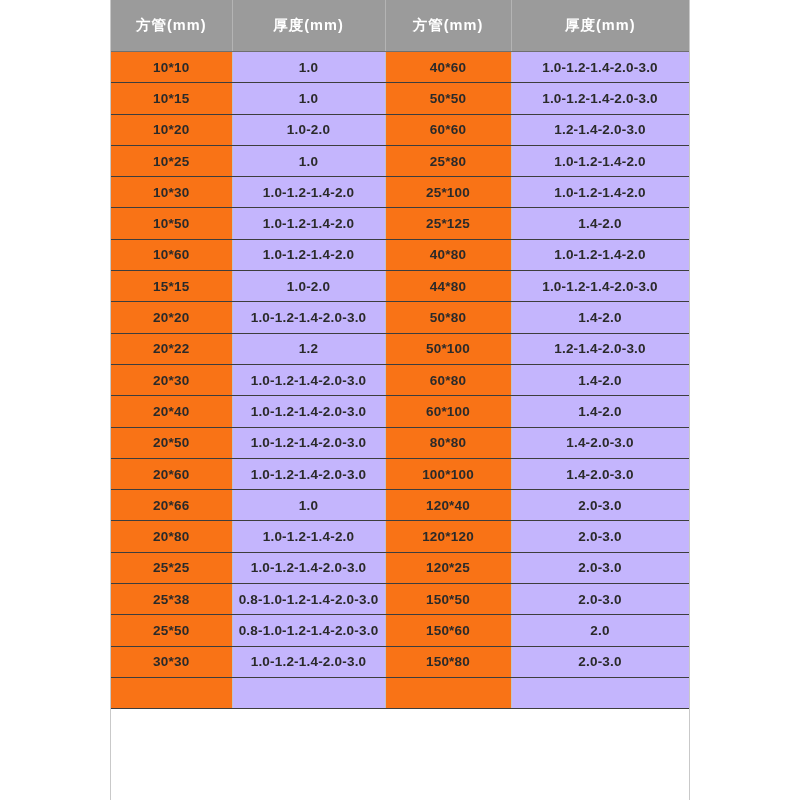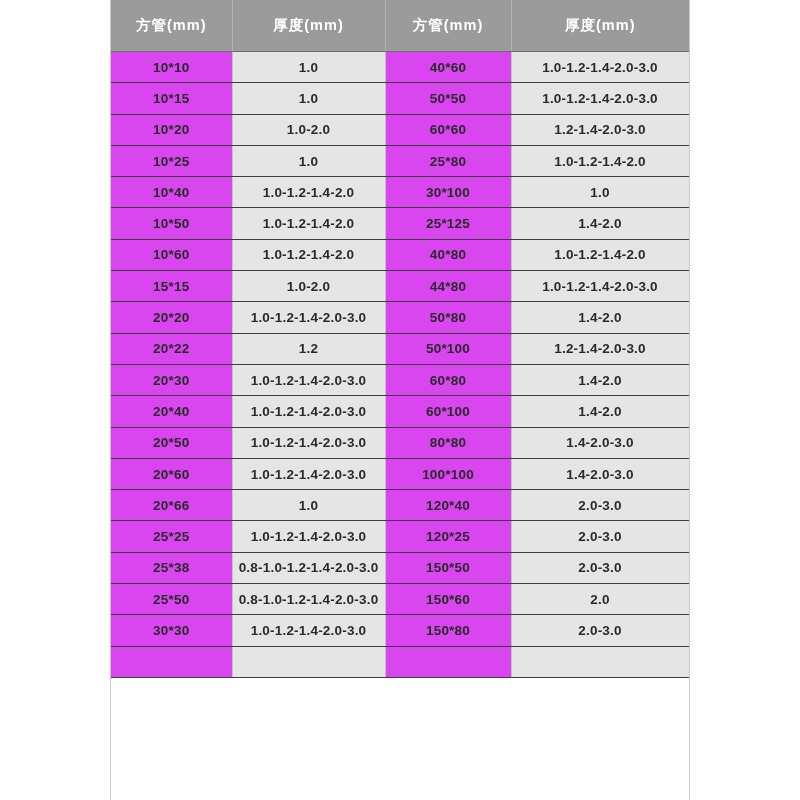--- a/index.html
+++ b/index.html
@@ -54,26 +54,26 @@
     color: #2a2a2a;
     font-weight: bold;
     text-align: center;
     vertical-align: middle;
     border-bottom: 1px solid #3d3d3d;
     padding: 0;
     white-space: nowrap;
     letter-spacing: 0.2px;
   }
   table.spec tbody td.shade {
-    background: #e5e5e5;
+    background: #c4b5fd;
     border-left: 1px solid #c3c3c3;
     border-right: 1px solid #c3c3c3;
   }
   table.spec tbody td.plain {
-    background: #d946ef;
+    background: #f97316;
   }
   table.spec tbody tr:last-child td { border-bottom: 1px solid #3d3d3d; }
 </style>
 </head>
 <body>
 
 <div id="spec-table-wrap">
   <table class="spec">
     <colgroup>
       <col class="c1">
@@ -108,24 +108,24 @@
           <td class="plain">60*60</td>
           <td class="shade">1.2-1.4-2.0-3.0</td>
         </tr>
         <tr>
           <td class="plain">10*25</td>
           <td class="shade">1.0</td>
           <td class="plain">25*80</td>
           <td class="shade">1.0-1.2-1.4-2.0</td>
         </tr>
         <tr>
-          <td class="plain">10*40</td>
-          <td class="shade">1.0-1.2-1.4-2.0</td>
-          <td class="plain">30*100</td>
-          <td class="shade">1.0</td>
+          <td class="plain">10*30</td>
+          <td class="shade">1.0-1.2-1.4-2.0</td>
+          <td class="plain">25*100</td>
+          <td class="shade">1.0-1.2-1.4-2.0</td>
         </tr>
         <tr>
           <td class="plain">10*50</td>
           <td class="shade">1.0-1.2-1.4-2.0</td>
           <td class="plain">25*125</td>
           <td class="shade">1.4-2.0</td>
         </tr>
         <tr>
           <td class="plain">10*60</td>
           <td class="shade">1.0-1.2-1.4-2.0</td>
@@ -174,20 +174,26 @@
           <td class="plain">100*100</td>
           <td class="shade">1.4-2.0-3.0</td>
         </tr>
         <tr>
           <td class="plain">20*66</td>
           <td class="shade">1.0</td>
           <td class="plain">120*40</td>
           <td class="shade">2.0-3.0</td>
         </tr>
         <tr>
+          <td class="plain">20*80</td>
+          <td class="shade">1.0-1.2-1.4-2.0</td>
+          <td class="plain">120*120</td>
+          <td class="shade">2.0-3.0</td>
+        </tr>
+        <tr>
           <td class="plain">25*25</td>
           <td class="shade">1.0-1.2-1.4-2.0-3.0</td>
           <td class="plain">120*25</td>
           <td class="shade">2.0-3.0</td>
         </tr>
         <tr>
           <td class="plain">25*38</td>
           <td class="shade">0.8-1.0-1.2-1.4-2.0-3.0</td>
           <td class="plain">150*50</td>
           <td class="shade">2.0-3.0</td>

